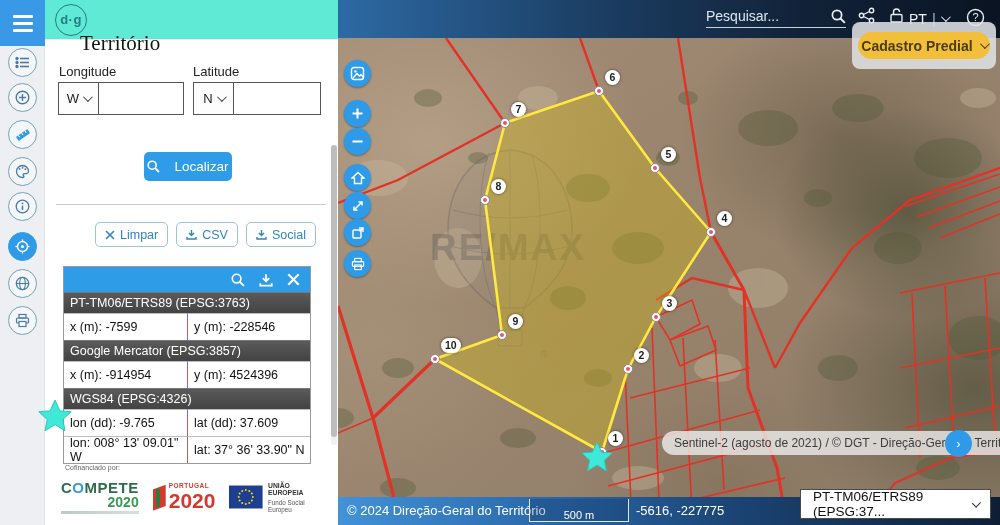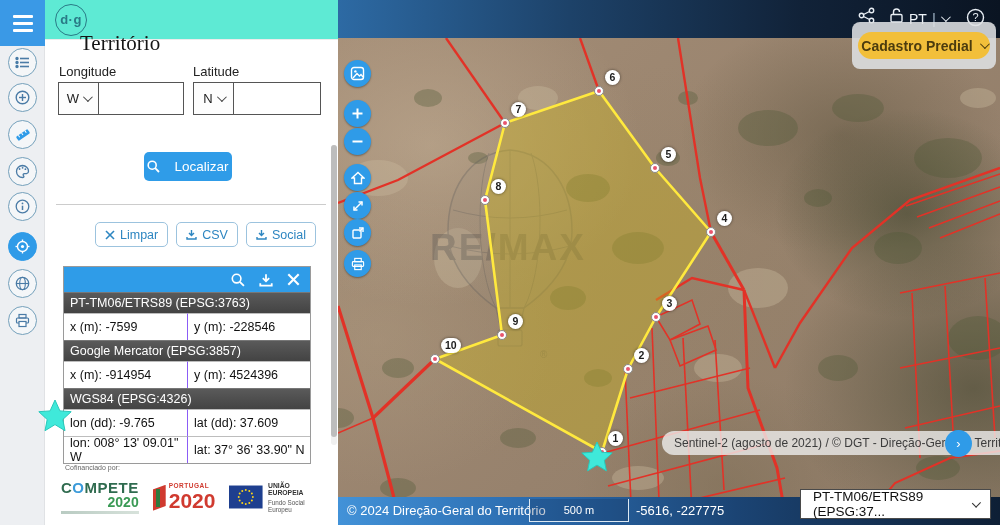--- a/index.html
+++ b/index.html
@@ -87,21 +87,21 @@
 
   .cadastro-wrap { position:absolute; left:514px; top:22px; width:144px; height:47px; background:rgba(222,224,226,.88); border-radius:8px; display:flex; align-items:center; justify-content:center; z-index:14; }
   .cadastro-pill { width:132px; height:27px; background:#f2bf3a; border-radius:14px; display:flex; align-items:center; justify-content:center; gap:7px; font-size:14px; font-weight:bold; color:#4c3c0e; cursor:pointer; }
   .cadastro-pill .chev { border-color:#4c3c0e; }
 
   .attribution { position:absolute; left:324px; top:431px; height:24px; background:rgba(240,240,240,.78); border-radius:12px; display:flex; align-items:center; padding:0 34px 0 12px; font-size:12px; color:#3c3c3c; z-index:14; white-space:nowrap; }
   .attr-next { position:absolute; left:607px; top:430px; width:27px; height:27px; border-radius:50%; background:#2f9be8; color:#fff; font-size:13px; display:flex; align-items:center; justify-content:center; z-index:15; cursor:pointer; }
 
   .map-bottombar { position:absolute; left:0; bottom:0; width:662px; height:28px; background:linear-gradient(90deg,#4292d8 0%,#2c6db0 28%,#1b4474 60%,#0e1f35 100%); z-index:16; color:#fff; font-size:13px; }
   .mb-copy { position:absolute; left:9px; top:6px; }
-  .scalebar { position:absolute; left:191px; top:2px; width:100px; height:23px; border:1px solid #dce8f2; border-top:none; background:rgba(16,44,84,.25); display:flex; align-items:center; justify-content:center; font-size:11px; }
+  .scalebar { position:absolute; left:191px; top:2px; width:100px; height:23px; border:1px solid #dce8f2; border-top:none; background:rgba(16,44,84,.25); display:flex; align-items:flex-end; justify-content:center; font-size:11px; }
   .mb-coords { position:absolute; left:298px; top:6px; }
   .epsg-select { position:absolute; left:462px; top:-8px; width:191px; height:30px; background:#fff; border:1px solid #4a4a4a; color:#111; font-size:13.5px; display:flex; align-items:center; justify-content:space-between; padding:0 12px; cursor:pointer; }
   .epsg-select .chev { border-color:#333; }
 
   .vertex-pill { position:absolute; min-width:15px; height:15px; padding:0 4px; background:#fff; border-radius:8px; font-size:10.5px; font-weight:bold; color:#1c1c1c; text-align:center; line-height:15px; box-shadow:0 0 3px rgba(0,0,0,.55); z-index:10; }
 </style>
 </head>
 <body>
 
 <div class="app">
@@ -321,20 +321,27 @@
     </div>
   </div>
 
   <svg class="panel-star" width="38" height="38" viewBox="0 0 38 38">
     <polygon transform="translate(19,20)" points="0,-17 4.9,-6.1 16.2,-5.3 7.8,2.5 10,13.7 0,7.6 -10,13.7 -7.8,2.5 -16.2,-5.3 -4.9,-6.1" fill="#3fe9da" stroke="#28c9bb" stroke-width="1"></polygon>
   </svg>
 
   <div class="map">
 
     <div class="map-topbar">
+      <div class="search-wrap">
+        <input class="search-input" placeholder="Pesquisar..." style="">
+        <svg width="15" height="15" viewBox="0 0 13 13">
+            <circle cx="5.2" cy="5.2" r="4" fill="none" stroke="#e8eef4" stroke-width="1.5"></circle>
+            <line x1="8.2" y1="8.2" x2="12" y2="12" stroke="#e8eef4" stroke-width="1.7"></line>
+          </svg>
+      </div>
       <svg class="tb-icon" style="left:520px" width="17" height="17" viewBox="0 0 17 17">
           <circle cx="13.5" cy="3.5" r="2.2" fill="none" stroke="#e8eef4" stroke-width="1.4"></circle>
           <circle cx="3.5" cy="8.5" r="2.2" fill="none" stroke="#e8eef4" stroke-width="1.4"></circle>
           <circle cx="13.5" cy="13.5" r="2.2" fill="none" stroke="#e8eef4" stroke-width="1.4"></circle>
           <line x1="5.5" y1="7.5" x2="11.5" y2="4.5" stroke="#e8eef4" stroke-width="1.3"></line>
           <line x1="5.5" y1="9.5" x2="11.5" y2="12.5" stroke="#e8eef4" stroke-width="1.3"></line>
         </svg>
       <svg class="tb-icon" style="left:550px" width="17" height="17" viewBox="0 0 17 17">
           <rect x="3" y="7.5" width="11" height="7.5" rx="1.2" fill="none" stroke="#e8eef4" stroke-width="1.4"></rect>
           <path d="M5.5 7.5 V5 a3 3 0 0 1 6 0" fill="none" stroke="#e8eef4" stroke-width="1.4"></path>

